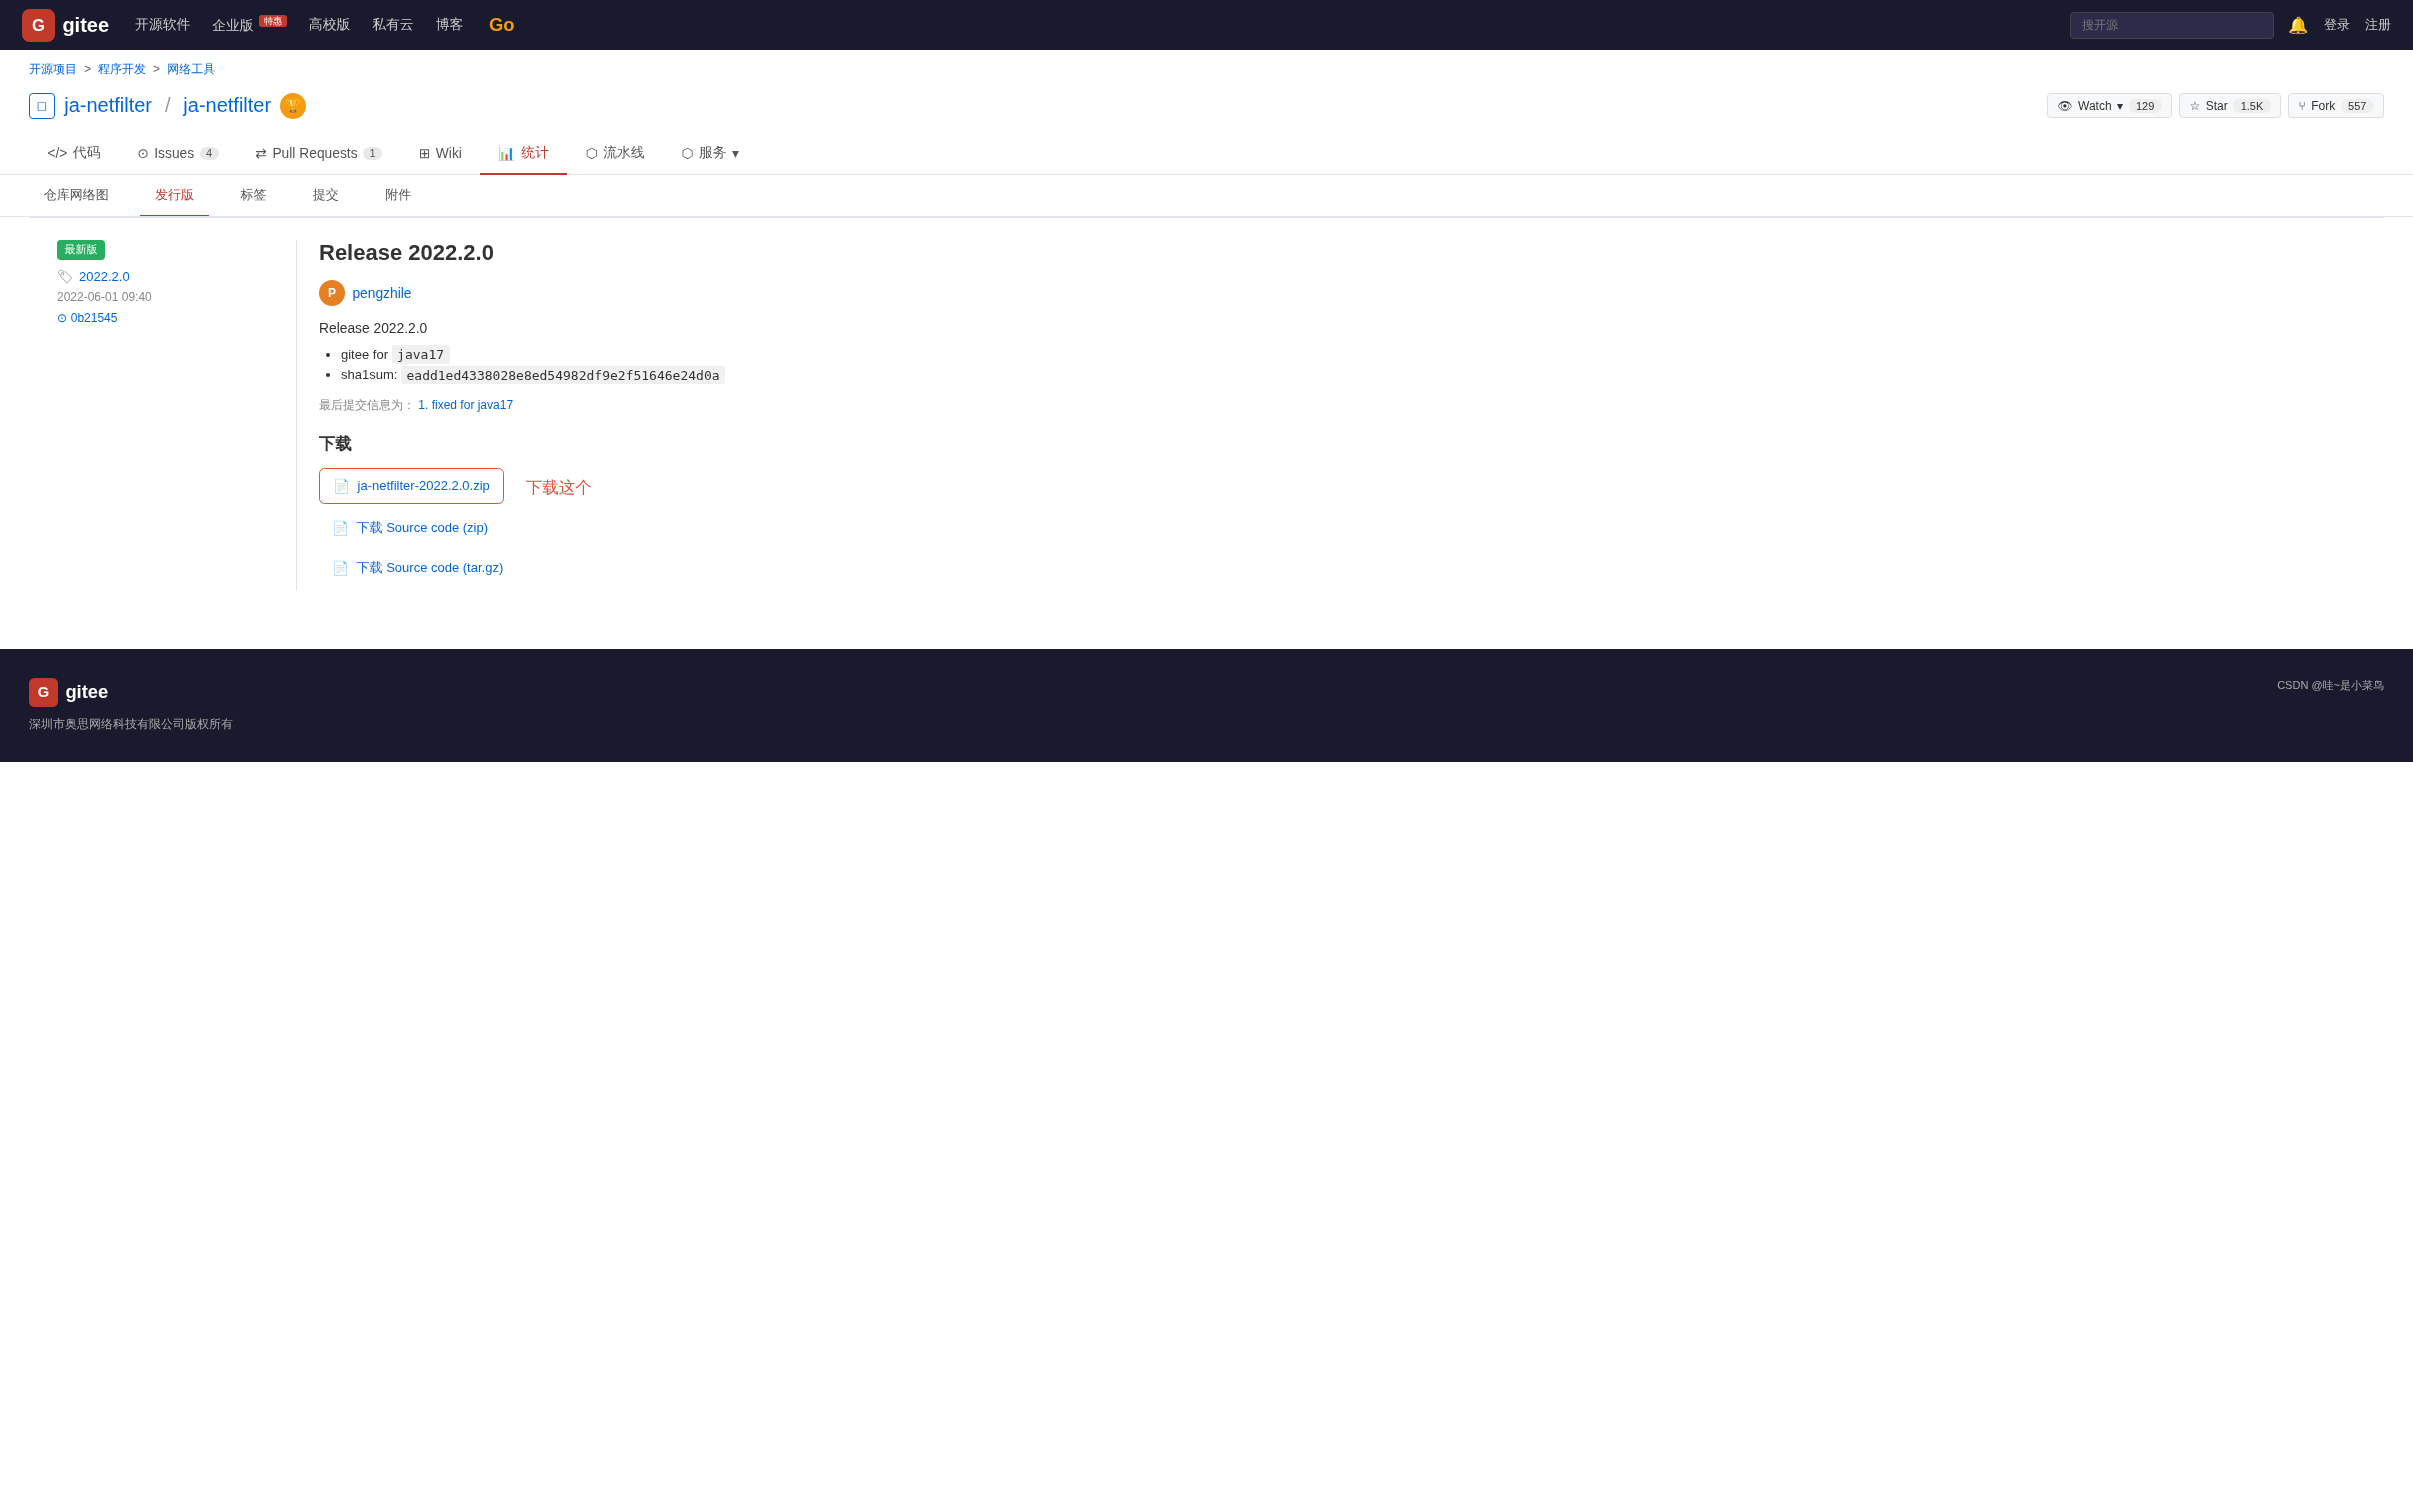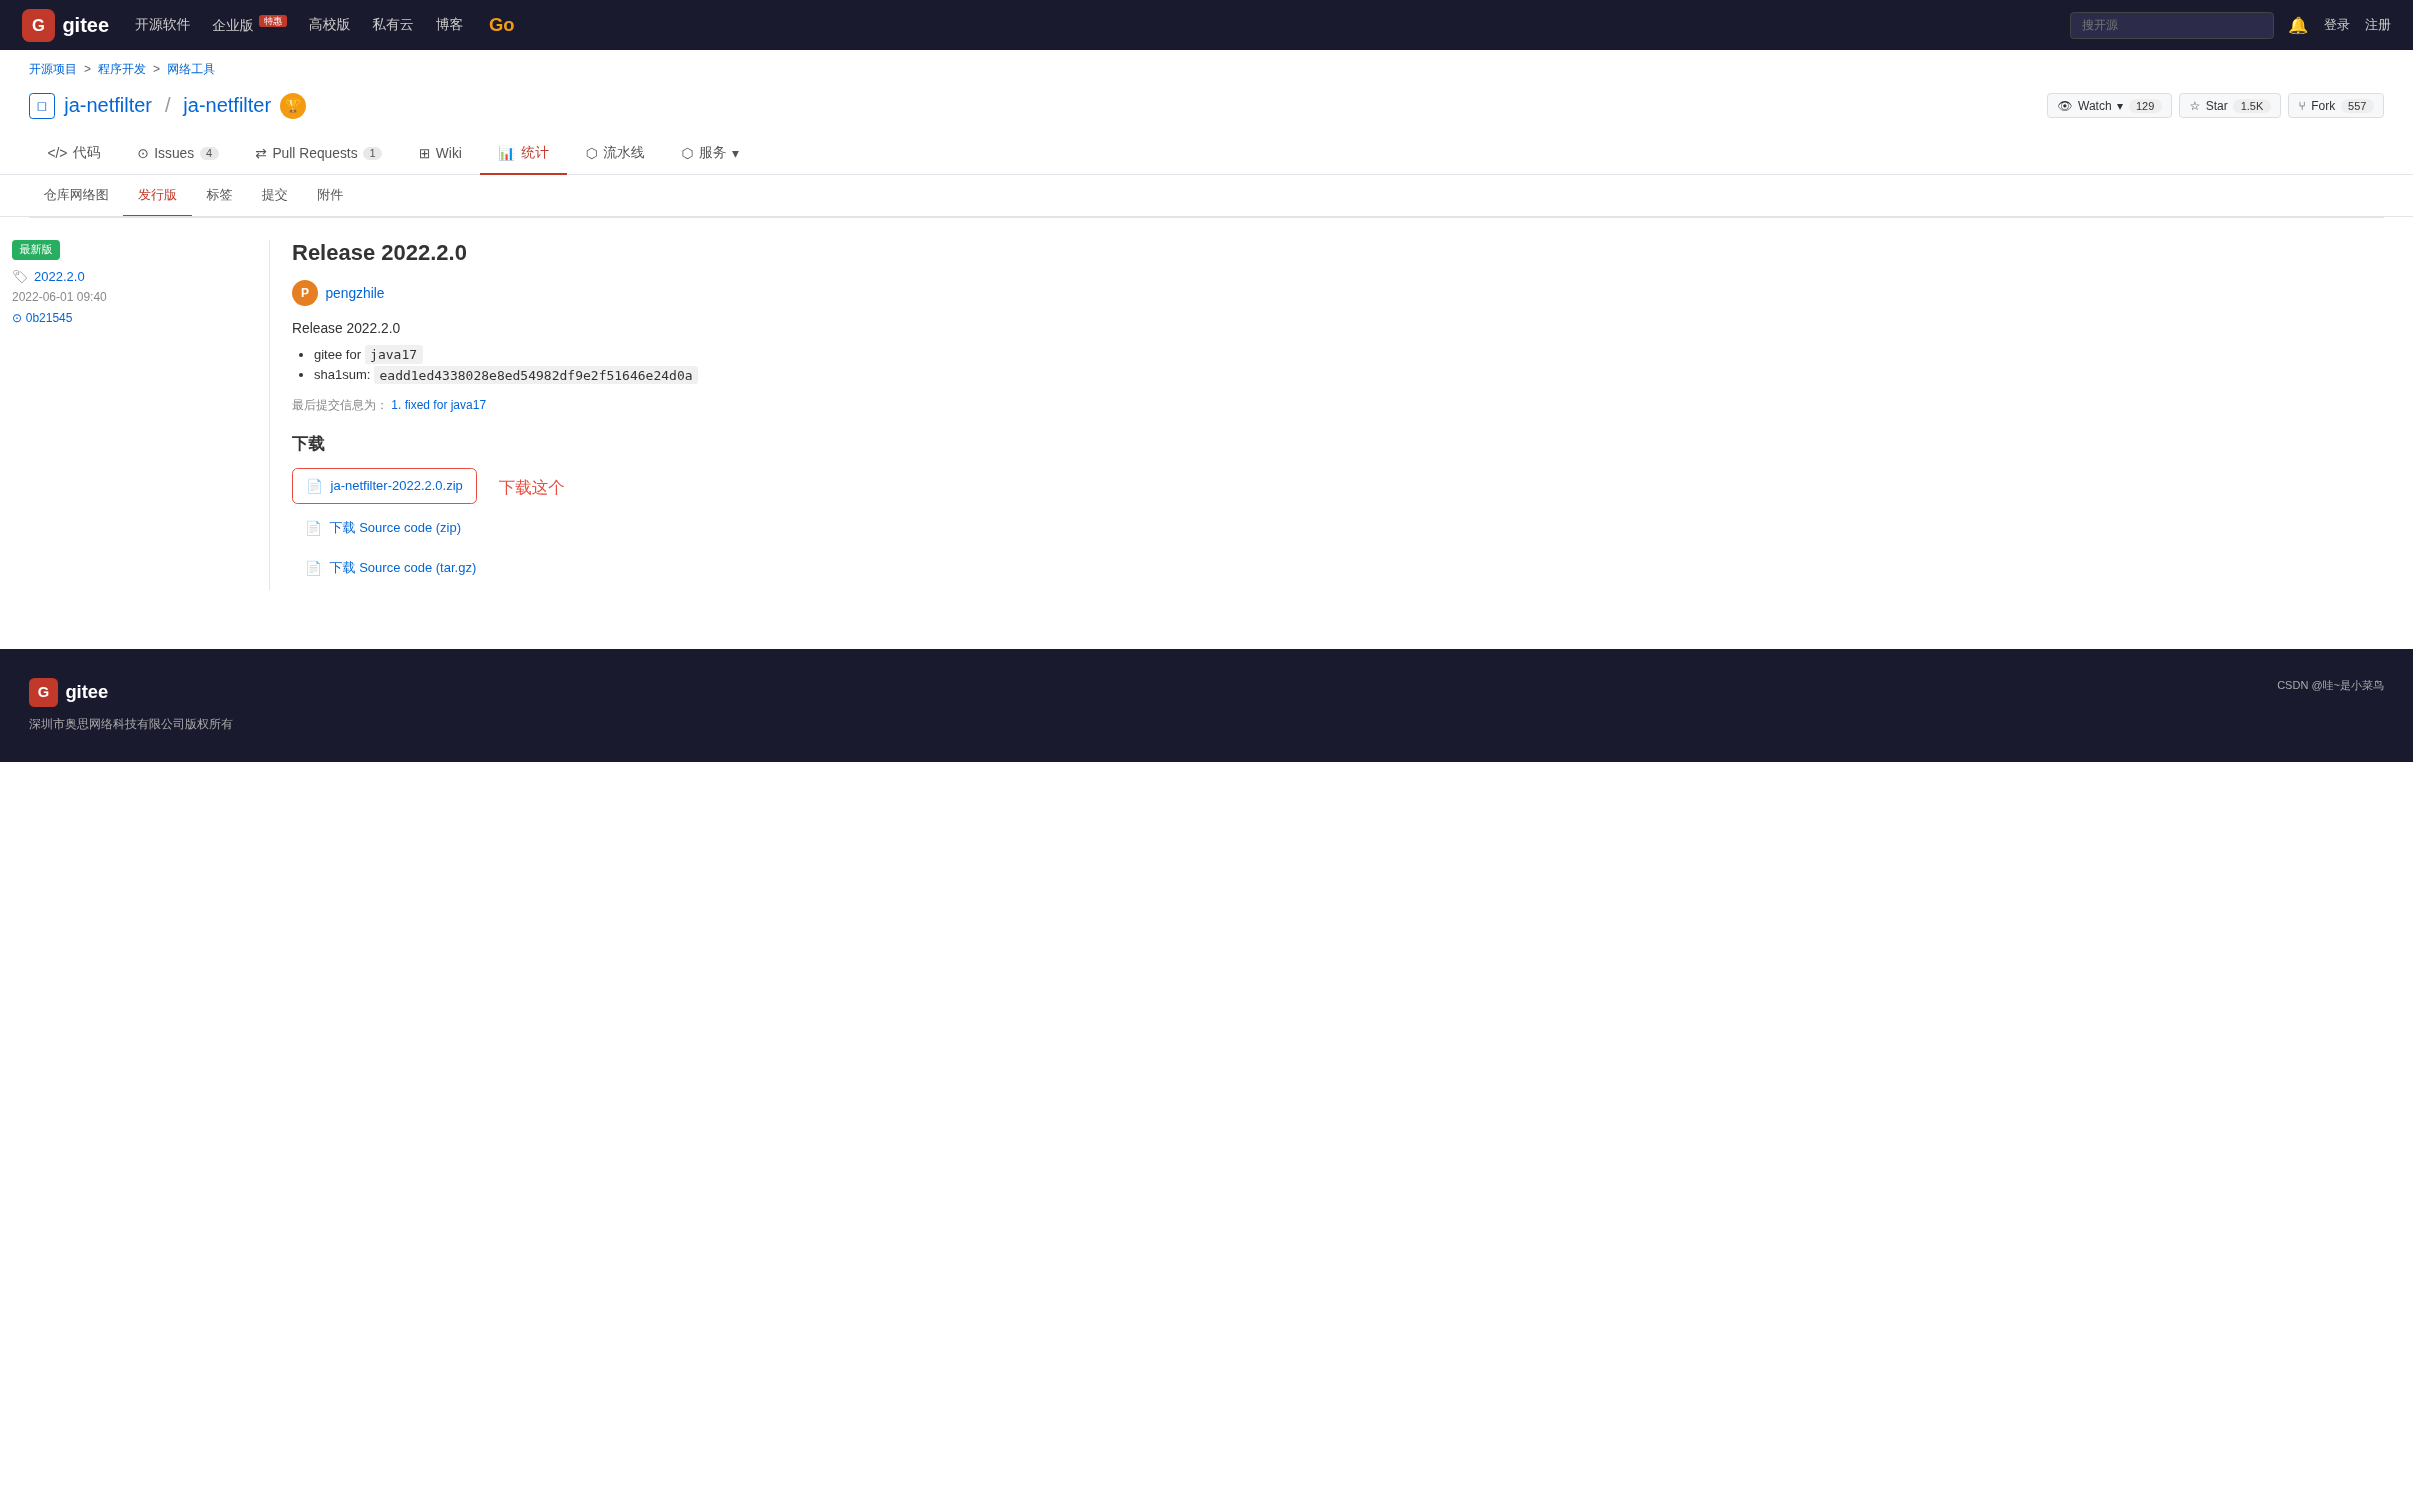--- a/index.html
+++ b/index.html
@@ -189,39 +189,40 @@
       border-radius: 9.2px;
       padding: 0.9px 6.4px;
       font-size: 11px;
     }
 
     
     .sub-tabs {
       display: flex;
       padding: 0 29px;
       border-bottom: 0.9px solid #e1e4e8;
-      gap: 0;
+      gap: 17px;
     }
     .sub-tab {
       padding: 11px 14.7px;
       font-size: 13px;
       color: #555;
       cursor: pointer;
       text-decoration: none;
     }
     .sub-tab.active {
       color: #c0392b;
       border-bottom: 1.8px solid #c0392b;
     }
 
     
     .main-layout {
       display: flex;
       padding: 22px 12px;
-      gap: 18px;
+      gap: 0;
+      margin-left: 45px;
     }
 
     
     .release-sidebar {
       width: 239px;
       flex-shrink: 0;
       padding-right: 29px;
     }
     .release-tag {
       display: flex;

